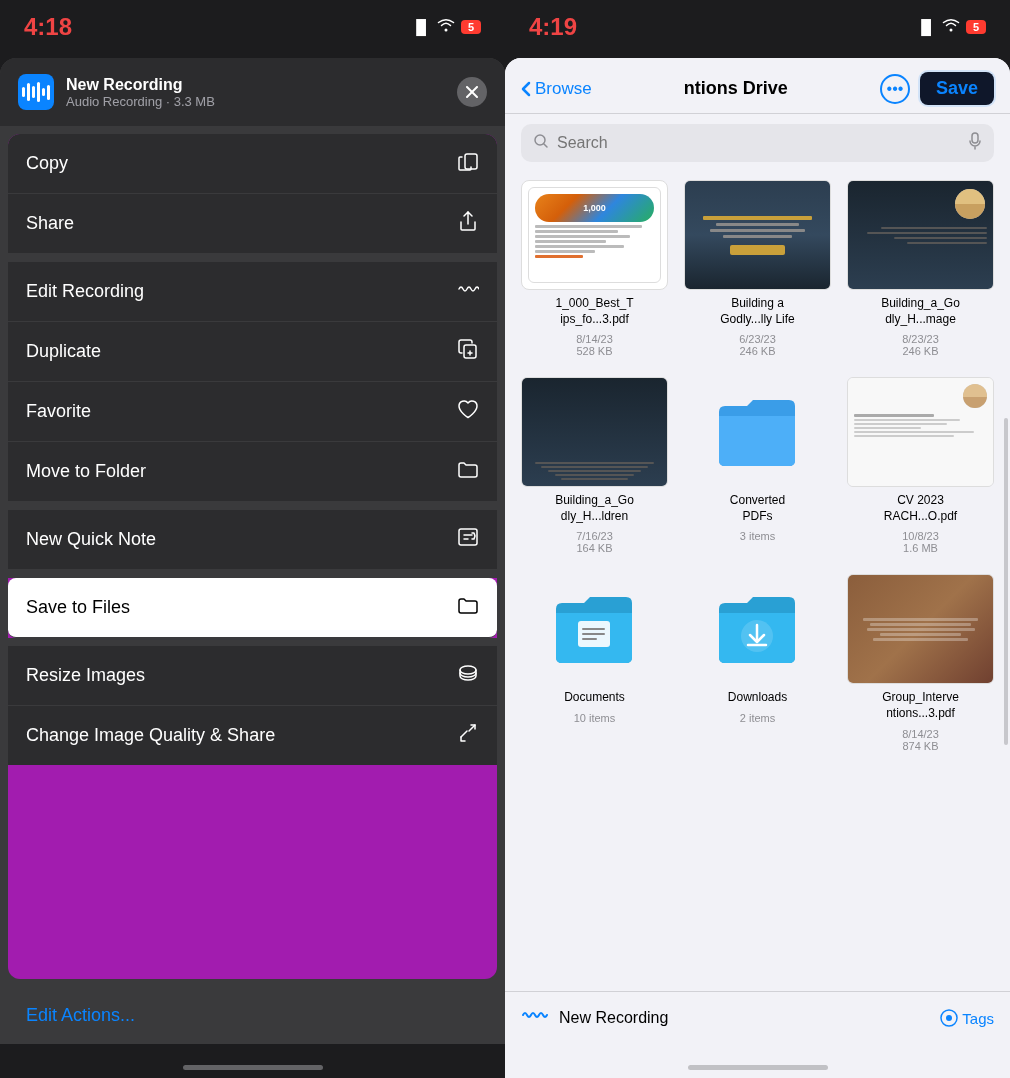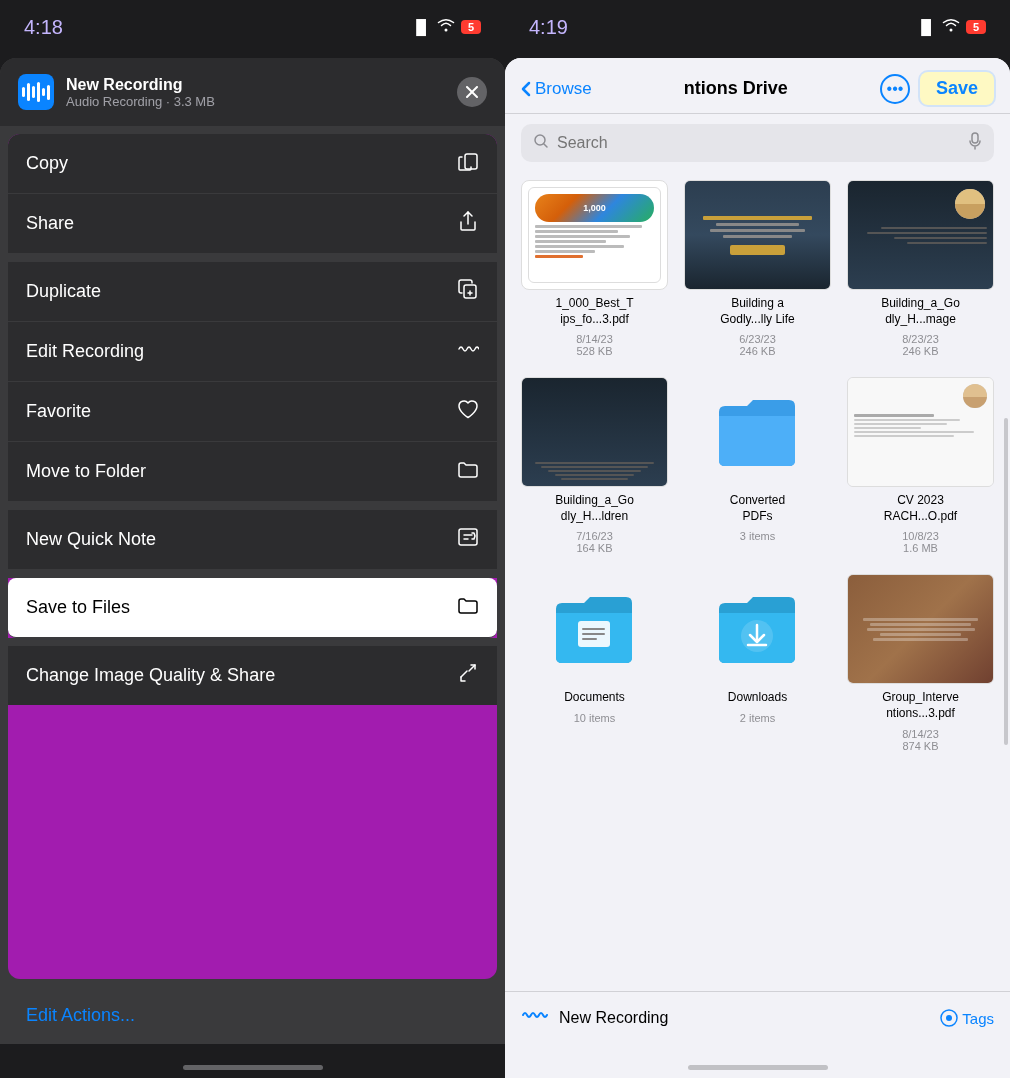--- a/index.html
+++ b/index.html
@@ -25,23 +25,23 @@
     .status-bar-left {
       height: 54px;
       display: flex;
       align-items: center;
       justify-content: space-between;
       padding: 0 24px;
       background: #1c1c1e;
     }
 
     .status-time {
-      color: #c4b5fd;
-      font-size: 20px;
-      font-weight: 400;
+      color: #ef4444;
+      font-size: 24px;
+      font-weight: 700;
     }
 
     .status-icons {
       display: flex;
       align-items: center;
       gap: 6px;
     }
 
     .signal-bars { color: #fff; font-size: 14px; }
     .wifi-icon { color: #fff; font-size: 16px; }
@@ -267,21 +267,21 @@
       border-radius: 50%;
       display: flex;
       align-items: center;
       justify-content: center;
       color: #0a84ff;
       font-size: 16px;
       cursor: pointer;
     }
 
     .nav-save {
-      background: #fef9c3;
+      background: #0f172a;
       color: #0a84ff;
       font-size: 18px;
       font-weight: 700;
       padding: 6px 16px;
       border-radius: 8px;
       cursor: pointer;
       box-shadow: 0 0 0 2px #0a84ff22;
     }
 
     .search-bar {
@@ -528,41 +528,41 @@
             <path d="M11 2v12"></path>
             <path d="M7 6l4-4 4 4"></path>
             <path d="M4 12v7a1 1 0 0 0 1 1h12a1 1 0 0 0 1-1v-7"></path>
           </svg>
         </span>
       </div>
 
       <div class="menu-separator"></div>
 
       <div class="menu-item">
+        <span class="menu-item-label">Edit Recording</span>
+        <span class="menu-item-icon">
+          <svg width="22" height="22" viewBox="0 0 22 22" fill="none" stroke="white" stroke-width="1.5" stroke-linecap="round">
+            <path d="M2 11 Q4 7 6 11 Q8 15 10 11 Q12 7 14 11 Q16 15 18 11 Q20 7 22 11"></path>
+          </svg>
+        </span>
+      </div>
+
+      <div class="menu-item">
         <span class="menu-item-label">Duplicate</span>
         <span class="menu-item-icon">
           <svg width="22" height="22" viewBox="0 0 22 22" fill="none" stroke="white" stroke-width="1.5" stroke-linecap="round" stroke-linejoin="round">
             <rect x="7" y="7" width="12" height="13" rx="2"></rect>
             <path d="M5 15H4a2 2 0 0 1-2-2V4a2 2 0 0 1 2-2h9a2 2 0 0 1 2 2v1"></path>
             <line x1="13" y1="13" x2="13" y2="17"></line>
             <line x1="11" y1="15" x2="15" y2="15"></line>
           </svg>
         </span>
       </div>
 
       <div class="menu-item">
-        <span class="menu-item-label">Edit Recording</span>
-        <span class="menu-item-icon">
-          <svg width="22" height="22" viewBox="0 0 22 22" fill="none" stroke="white" stroke-width="1.5" stroke-linecap="round">
-            <path d="M2 11 Q4 7 6 11 Q8 15 10 11 Q12 7 14 11 Q16 15 18 11 Q20 7 22 11"></path>
-          </svg>
-        </span>
-      </div>
-
-      <div class="menu-item">
         <span class="menu-item-label">Favorite</span>
         <span class="menu-item-icon">
           <svg width="22" height="22" viewBox="0 0 22 22" fill="none" stroke="white" stroke-width="1.5" stroke-linecap="round" stroke-linejoin="round">
             <path d="M11 19.5C11 19.5 2 14 2 8a5 5 0 0 1 9-3 5 5 0 0 1 9 3c0 6-9 11.5-9 11.5z"></path>
           </svg>
         </span>
       </div>
 
       <div class="menu-item">
         <span class="menu-item-label">Move to Folder</span>
@@ -593,20 +593,30 @@
         <span class="menu-item-label" style="color:#000;font-size:18px;">Save to Files</span>
         <span class="menu-item-icon">
           <svg width="22" height="22" viewBox="0 0 22 22" fill="none" stroke="#000" stroke-width="1.5" stroke-linecap="round" stroke-linejoin="round">
             <path d="M2 7a2 2 0 0 1 2-2h3l2 2h9a2 2 0 0 1 2 2v8a2 2 0 0 1-2 2H4a2 2 0 0 1-2-2z"></path>
           </svg>
         </span>
       </div>
 
       <div class="menu-separator"></div>
 
+      <div class="menu-item">
+        <span class="menu-item-label">Resize Images</span>
+        <span class="menu-item-icon">
+          <svg width="22" height="22" viewBox="0 0 22 22" fill="none" stroke="white" stroke-width="1.5" stroke-linecap="round" stroke-linejoin="round">
+            <ellipse cx="11" cy="8" rx="8" ry="4"></ellipse>
+            <path d="M3 8v3c0 2.2 3.6 4 8 4s8-1.8 8-4V8"></path>
+            <path d="M3 11v3c0 2.2 3.6 4 8 4s8-1.8 8-4v-3"></path>
+          </svg>
+        </span>
+      </div>
 
       <div class="menu-item">
         <span class="menu-item-label">Change Image Quality &amp; Share</span>
         <span class="menu-item-icon">
           <svg width="22" height="22" viewBox="0 0 22 22" fill="none" stroke="white" stroke-width="1.5" stroke-linecap="round" stroke-linejoin="round">
             <path d="M18 3l-6 6M4 15l6-6"></path>
             <path d="M14 3h4v4"></path>
             <path d="M8 19H4v-4"></path>
           </svg>
         </span>

